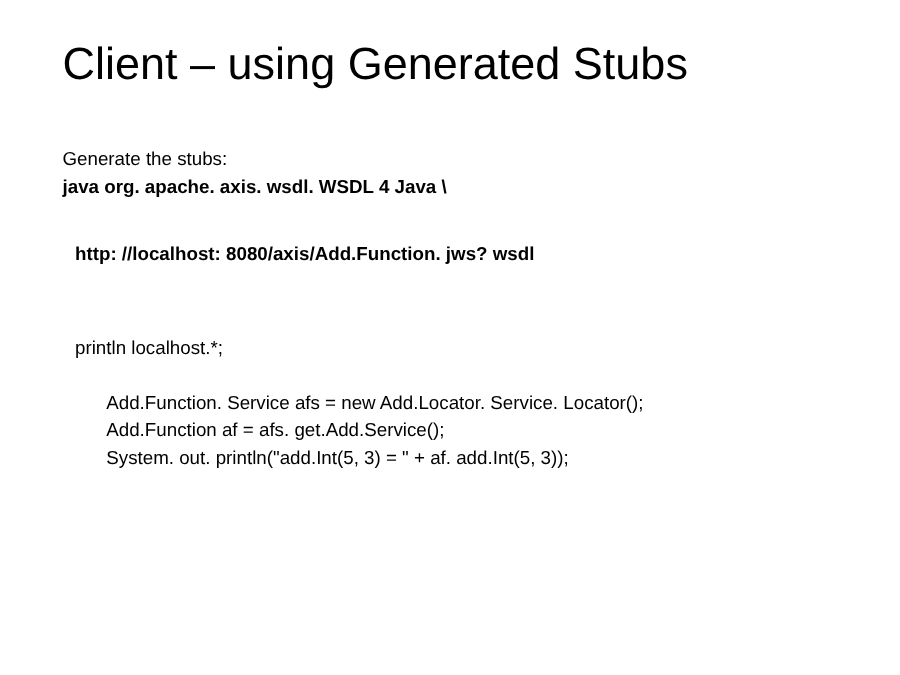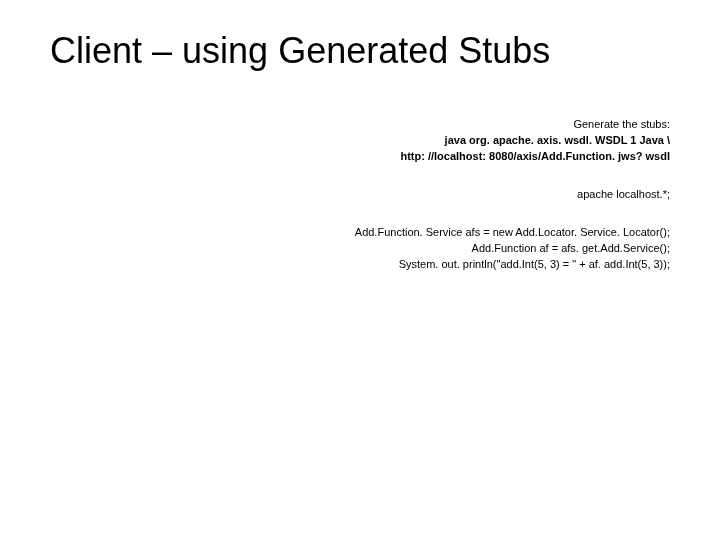--- a/index.html
+++ b/index.html
@@ -17,51 +17,51 @@
     height: 452px;
     box-sizing: border-box;
     padding: 30px 50px 0 50px;
   }
   .title {
     font-size: 36px;
     font-weight: 400;
     margin-bottom: 45px;
   }
   .body-text {
-    font-size: 11px;
+    font-size: 15px;
     line-height: 1.45;
-    text-align: right;
   }
   .bold-line {
     font-weight: bold;
   }
   .indent1 {
     padding-left: 10px;
+    margin-top: 32px;
   }
   .indent2 {
     padding-left: 35px;
   }
   .spacer {
     height: 22px;
   }
 </style>
 </head>
 <body>
 
 <div class="slide">
   <div class="title">Client – using Generated Stubs</div>
 
   <div class="body-text">
     <div>Generate the stubs:</div>
-    <div class="bold-line">java org. apache. axis. wsdl. WSDL 1 Java \</div>
+    <div class="bold-line">java org. apache. axis. wsdl. WSDL 4 Java \</div>
     <div class="bold-line indent1">http: //localhost: 8080/axis/Add.Function. jws? wsdl</div>
 
     <div class="spacer"></div>
 
-    <div class="indent1">apache localhost.*;</div>
+    <div class="indent1">println localhost.*;</div>
 
     <div class="spacer"></div>
 
     <div class="indent2">Add.Function. Service afs = new Add.Locator. Service. Locator();</div>
     <div class="indent2">Add.Function af = afs. get.Add.Service();</div>
     <div class="indent2">System. out. println("add.Int(5, 3) = " + af. add.Int(5, 3));</div>
   </div>
 </div>
 
 </body></html>

